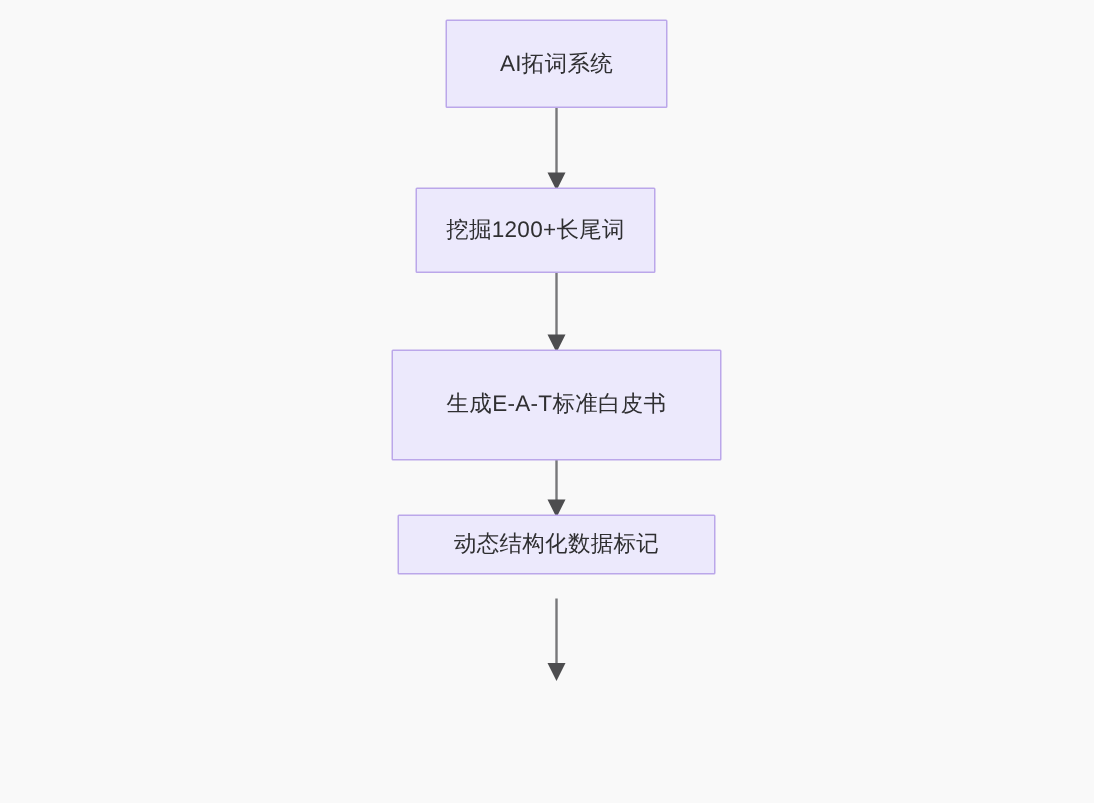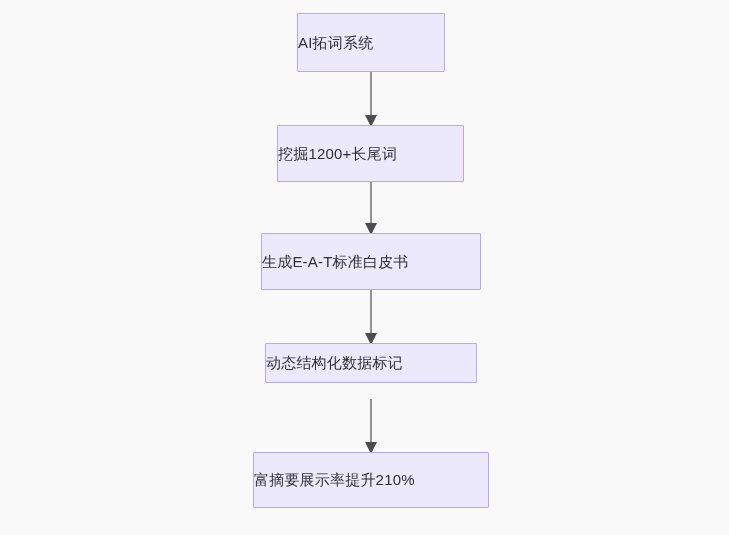--- a/index.html
+++ b/index.html
@@ -20,21 +20,21 @@
     background: #f9f9f9;
   }
   .flow-node {
     position: absolute;
     box-sizing: border-box;
     background: #ece9fc;
     border: 1.4px solid #bba7ea;
     border-radius: 1px;
     display: flex;
     align-items: center;
-    justify-content: flex-start;
+    justify-content: center;
     z-index: 2;
   }
   .flow-node-label {
     font-size: 15px;
     line-height: 1.2;
     color: #2f2f31;
     letter-spacing: 0.2px;
     white-space: nowrap;
     text-align: center;
     user-select: none;
@@ -76,29 +76,26 @@
 
   <svg class="flow-edge" style="left:351px; top:393px; width:40px; height:67px;" viewBox="0 0 40 67">
     <line class="edge-line" x1="20" y1="6" x2="20" y2="53"></line>
     <polygon class="edge-head" points="20,61 14,49 26,49"></polygon>
   </svg>
 
   <div class="flow-node" style="left:297px; top:13px; width:148px; height:59px;">
     <span class="flow-node-label">AI拓词系统</span>
   </div>
 
-  <div class="flow-node" style="left:277px; top:125px; width:187px; height:57px;">
+  <div class="flow-node" style="left:277px; top:125px; width:160px; height:57px;">
     <span class="flow-node-label">挖掘1200+长尾词</span>
   </div>
 
-  <div class="flow-node" style="left:261px; top:233px; width:220px; height:57px;">
+  <div class="flow-node" style="left:261px; top:233px; width:220px; height:74px;">
     <span class="flow-node-label">生成E-A-T标准白皮书</span>
   </div>
 
   <div class="flow-node" style="left:265px; top:343px; width:212px; height:40px;">
     <span class="flow-node-label">动态结构化数据标记</span>
   </div>
 
-  <div class="flow-node" style="left:253px; top:452px; width:236px; height:56px;">
-    <span class="flow-node-label">富摘要展示率提升210%</span>
-  </div>
 
 </div>
 
 </body></html>

